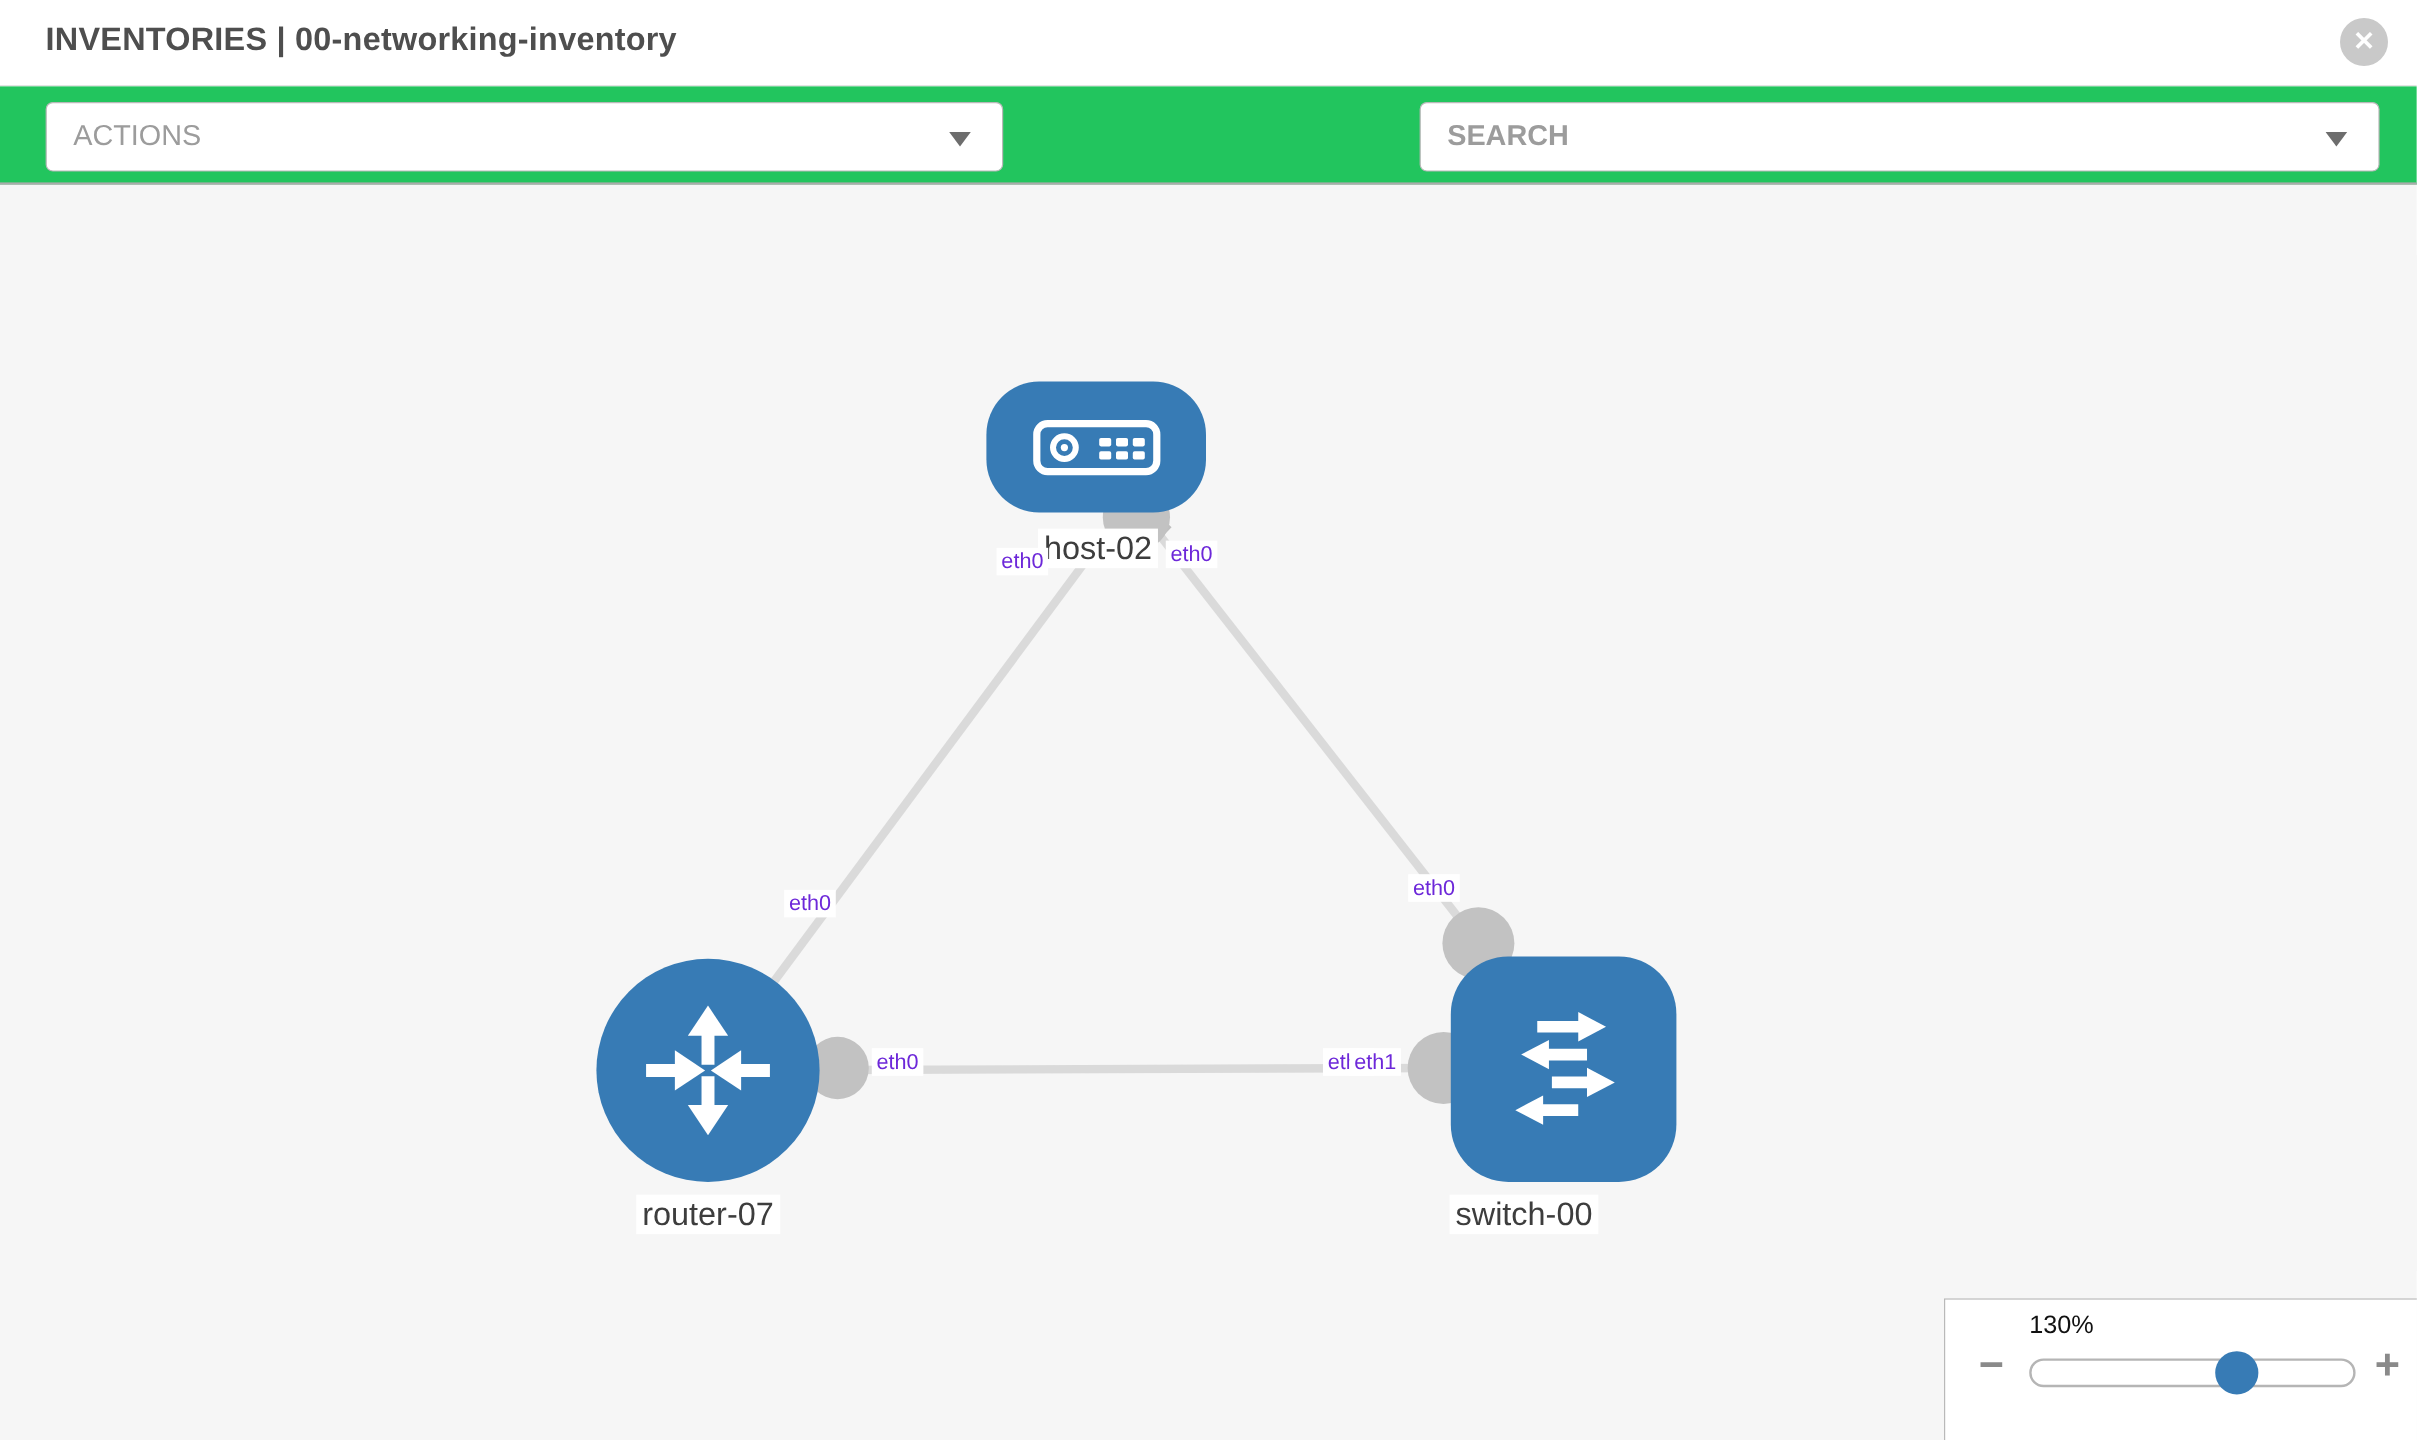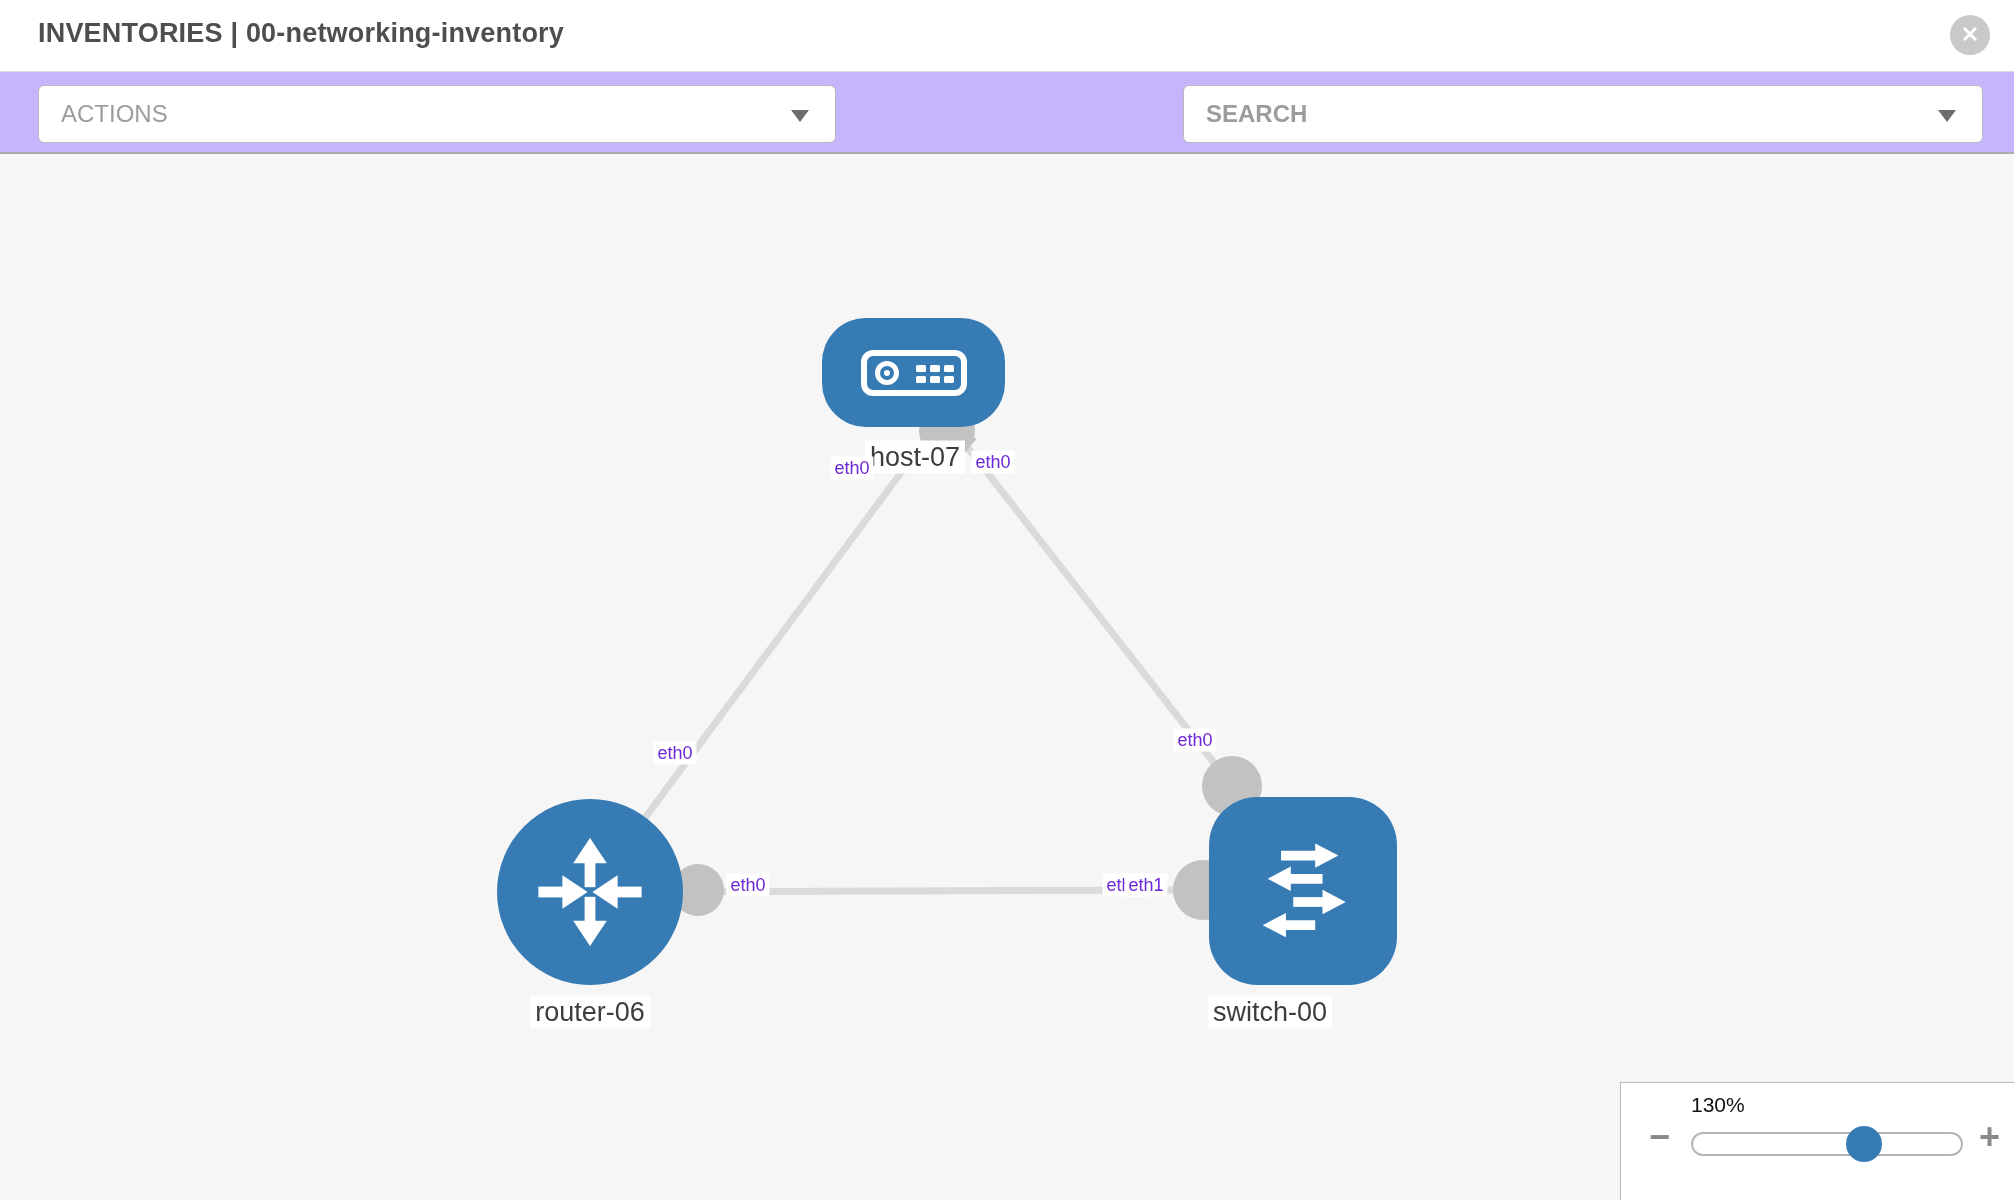--- a/index.html
+++ b/index.html
@@ -10,21 +10,21 @@
   
   .header{position:absolute;left:0;top:0;width:2014px;height:71px;background:#fff;
           border-bottom:1px solid #dcdcdc;}
   .page-title{position:absolute;left:38px;top:18px;font-size:27px;font-weight:bold;
               color:#4e4e4e;letter-spacing:.2px;}
   .close-btn{position:absolute;left:1950px;top:15px;width:40px;height:40px;border-radius:50%;
              background:#c9c9c9;color:#fff;text-align:center;line-height:40px;font-size:22px;
              font-weight:bold;cursor:pointer;}
 
   
-  .toolbar{position:absolute;left:0;top:72px;width:2014px;height:80px;background:#c4b5fd;
+  .toolbar{position:absolute;left:0;top:72px;width:2014px;height:80px;background:#22c55e;
            border-bottom:2px solid #ababab;}
   .dropdown{position:absolute;top:13px;height:58px;background:#fff;border:1px solid #b8b8b8;
             border-radius:6px;box-sizing:border-box;cursor:pointer;}
   .dropdown .dd-label{position:absolute;left:22px;top:0;line-height:56px;font-size:24px;color:#9c9c9c;}
   .caret{position:absolute;right:26px;top:24px;width:0;height:0;
          border-left:9px solid transparent;border-right:9px solid transparent;
          border-top:12px solid #6d6d6d;}
   .dd-actions{left:38px;width:798px;}
   .dd-search{left:1183px;width:800px;font-weight:bold;}
   .icon-btn{position:absolute;top:104px;width:46px;height:46px;cursor:pointer;}
@@ -141,22 +141,22 @@
         <polygon points="40,30 21,40 40,50" stroke="none"></polygon>
         <line x1="42" y1="59" x2="68" y2="59"></line>
         <polygon points="66,49 85,59 66,69" stroke="none"></polygon>
         <line x1="60" y1="78" x2="34" y2="78"></line>
         <polygon points="36,68 17,78 36,88" stroke="none"></polygon>
       </g>
     </svg>
   </div>
 
   <div id="label-layer">
-    <span class="node-label" style="left: 915px; top: 457px;">host-07</span>
-    <span class="node-label" style="left: 590px; top: 1012px;">router-06</span>
+    <span class="node-label" style="left: 915px; top: 457px;">host-02</span>
+    <span class="node-label" style="left: 590px; top: 1012px;">router-07</span>
     <span class="node-label" style="left: 1270px; top: 1012px;">switch-00</span>
   <span class="iface-label" style="left: 852px; top: 468px;">eth0</span>
       <span class="iface-label" style="left: 993px; top: 462px;">eth0</span>
       <span class="iface-label" style="left: 675px; top: 753px;">eth0</span>
       <span class="iface-label" style="left: 748px; top: 885px;">eth0</span>
       <span class="iface-label" style="left: 1195px; top: 740px;">eth0</span>
       <span class="iface-label" style="left: 1124px; top: 885px;">eth1</span>
       <span class="iface-label" style="left: 1146px; top: 885px;">eth1</span>
     </div>
 

